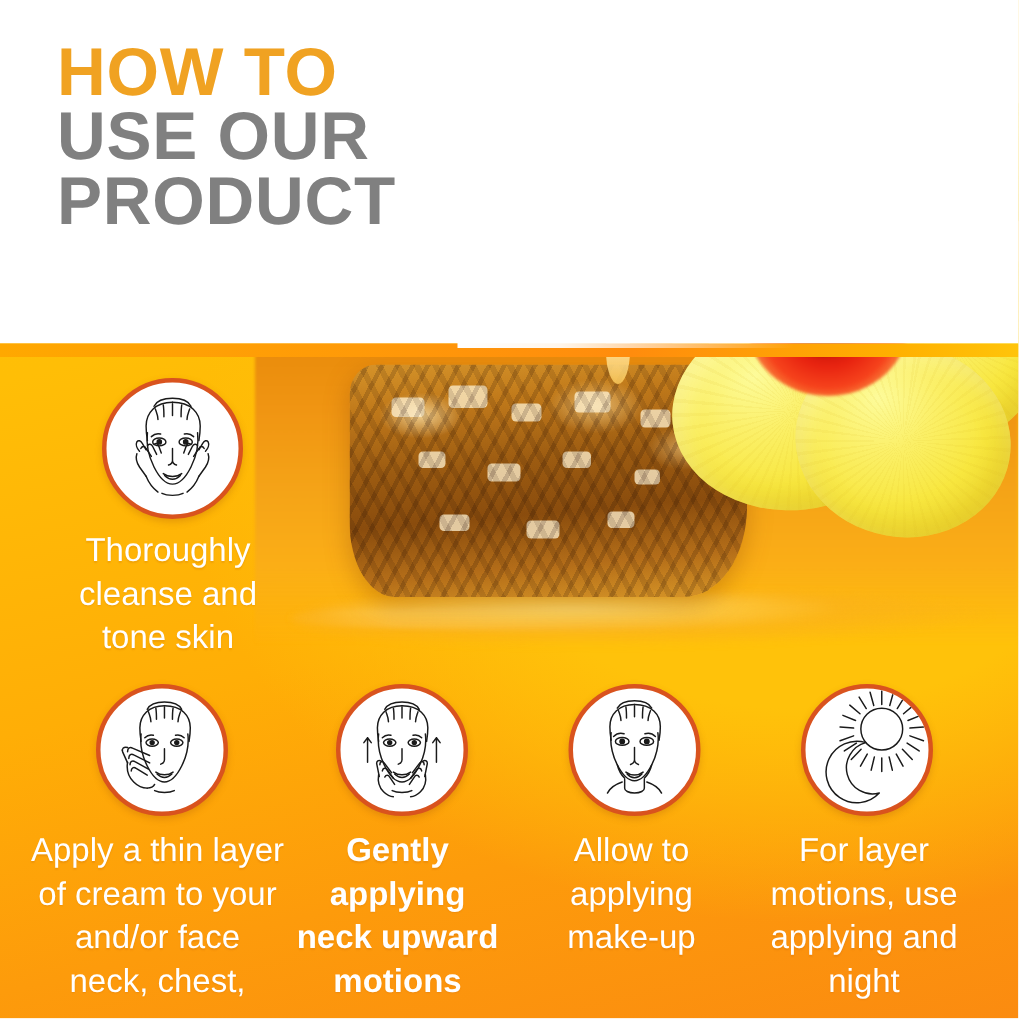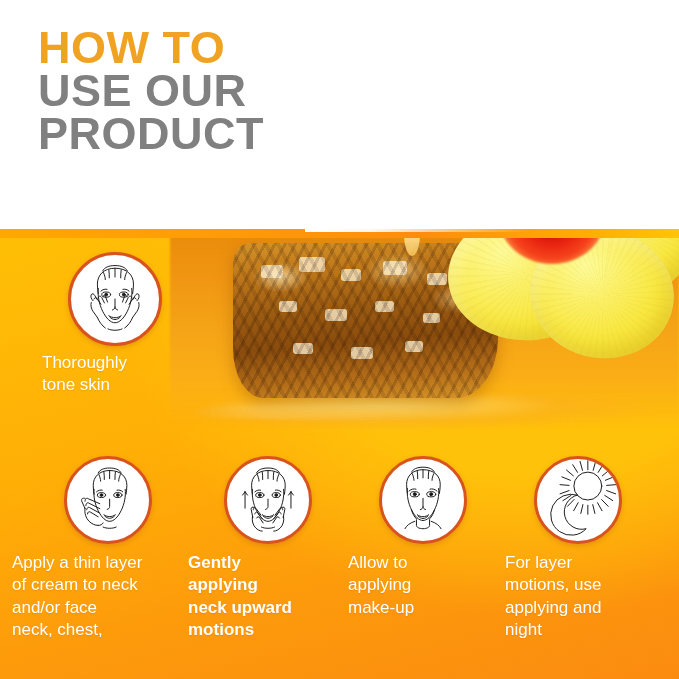--- a/index.html
+++ b/index.html
@@ -185,22 +185,23 @@
     border:3px solid #d9531e;
     box-shadow:0 2px 5px rgba(150,70,10,.25);
     z-index:8;
     overflow:hidden;
   }
   .step-icon svg{display:block;width:100%;height:100%;}
 
   .caption{
     position:absolute;
     color:#ffffff;
-    font-size:17px;
+    font-size:22px;
     line-height:1.32;
+    text-align:center;
     font-family:"Liberation Sans",sans-serif;
     z-index:8;
     text-shadow:0 1px 1px rgba(180,90,10,.20);
   }
 </style>
 </head>
 <body>
 
 <div id="poster">
 
@@ -306,20 +307,21 @@
       <path d="M30 71c2 5 5 9 9 12"></path>
       <path d="M75 52c2-2 3-5 2-7-1-1.5-3-1-4 1l-3 5"></path>
       <path d="M77 54c1 3 0 7-2 10l-5 7"></path>
       <path d="M74 50c-1-2-3-2-4 0l-4 6M69 48c-1-2-3-1.5-4 .5l-3 6M64 47c-1-1.5-3-1-3.5 1l-2 5.5"></path>
       <path d="M70 71c-2 5-5 9-9 12"></path>
       <path d="M42 84c2 1 5 1.5 8 1.5s6-.5 8-1.5"></path>
     </svg>
   </div>
   <div class="caption" style="left:42px;top:352px;width:140px;">
     <div>Thoroughly</div>
+    <div>cleanse and</div>
     <div>tone skin</div>
   </div>
 
   <div class="step-icon" style="left:64px;top:456px;width:82px;height:82px;">
     <svg viewBox="0 0 100 100" fill="none" stroke="#1a1a1a" stroke-width="1.2" stroke-linecap="round" stroke-linejoin="round">
       <path d="M52 14c-13 0-20 8-20 18 0 4 .5 8 1 11"></path>
       <path d="M72 43c.5-3 1-7 1-11 0-10-7-18-21-18"></path>
       <path d="M33 37c-1 8 1 18 5 26 4 8 9 13 14 13s10-5 14-13c4-8 6-18 5-26"></path>
       <path d="M38 17c2-4 7-6 14-6s12 2 14 6"></path>
       <path d="M39 19c1 3 2 5 2 8M45 16c.5 3 .5 6 .5 9M52 15c0 3 0 6 0 9M59 16c-.5 3-.5 6-.5 9M65 19c-1 3-2 5-2 8"></path>
@@ -336,21 +338,21 @@
       <path d="M22 51.5c0-3 2-4.5 4-3l14 6"></path>
       <path d="M23 57c0-3 2-4.5 4-3l13 6.5"></path>
       <path d="M24 62c0-2.5 2-4 4-2.5l11 6"></path>
       <path d="M25 67c0-2.5 2-3.5 4-2l9 5.5"></path>
       <path d="M22 60c-1 6 1 12 5 16 3 3 7 5 11 5"></path>
       <path d="M38 81c3 0 5-1 6-3"></path>
     </svg>
   </div>
   <div class="caption" style="left:12px;top:552px;width:186px;">
     <div>Apply a thin layer</div>
-    <div>of cream to neck</div>
+    <div>of cream to your</div>
     <div>and/or face</div>
     <div>neck, chest,</div>
   </div>
 
   <div class="step-icon" style="left:224px;top:456px;width:82px;height:82px;">
     <svg viewBox="0 0 100 100" fill="none" stroke="#1a1a1a" stroke-width="1.2" stroke-linecap="round" stroke-linejoin="round">
       <path d="M50 14c-13 0-20 8-20 18 0 4 .5 8 1 11"></path>
       <path d="M70 43c.5-3 1-7 1-11 0-10-7-18-21-18"></path>
       <path d="M31 37c-1 8 1 18 5 26 4 8 9 13 14 13s10-5 14-13c4-8 6-18 5-26"></path>
       <path d="M36 17c2-4 7-6 14-6s12 2 14 6"></path>

